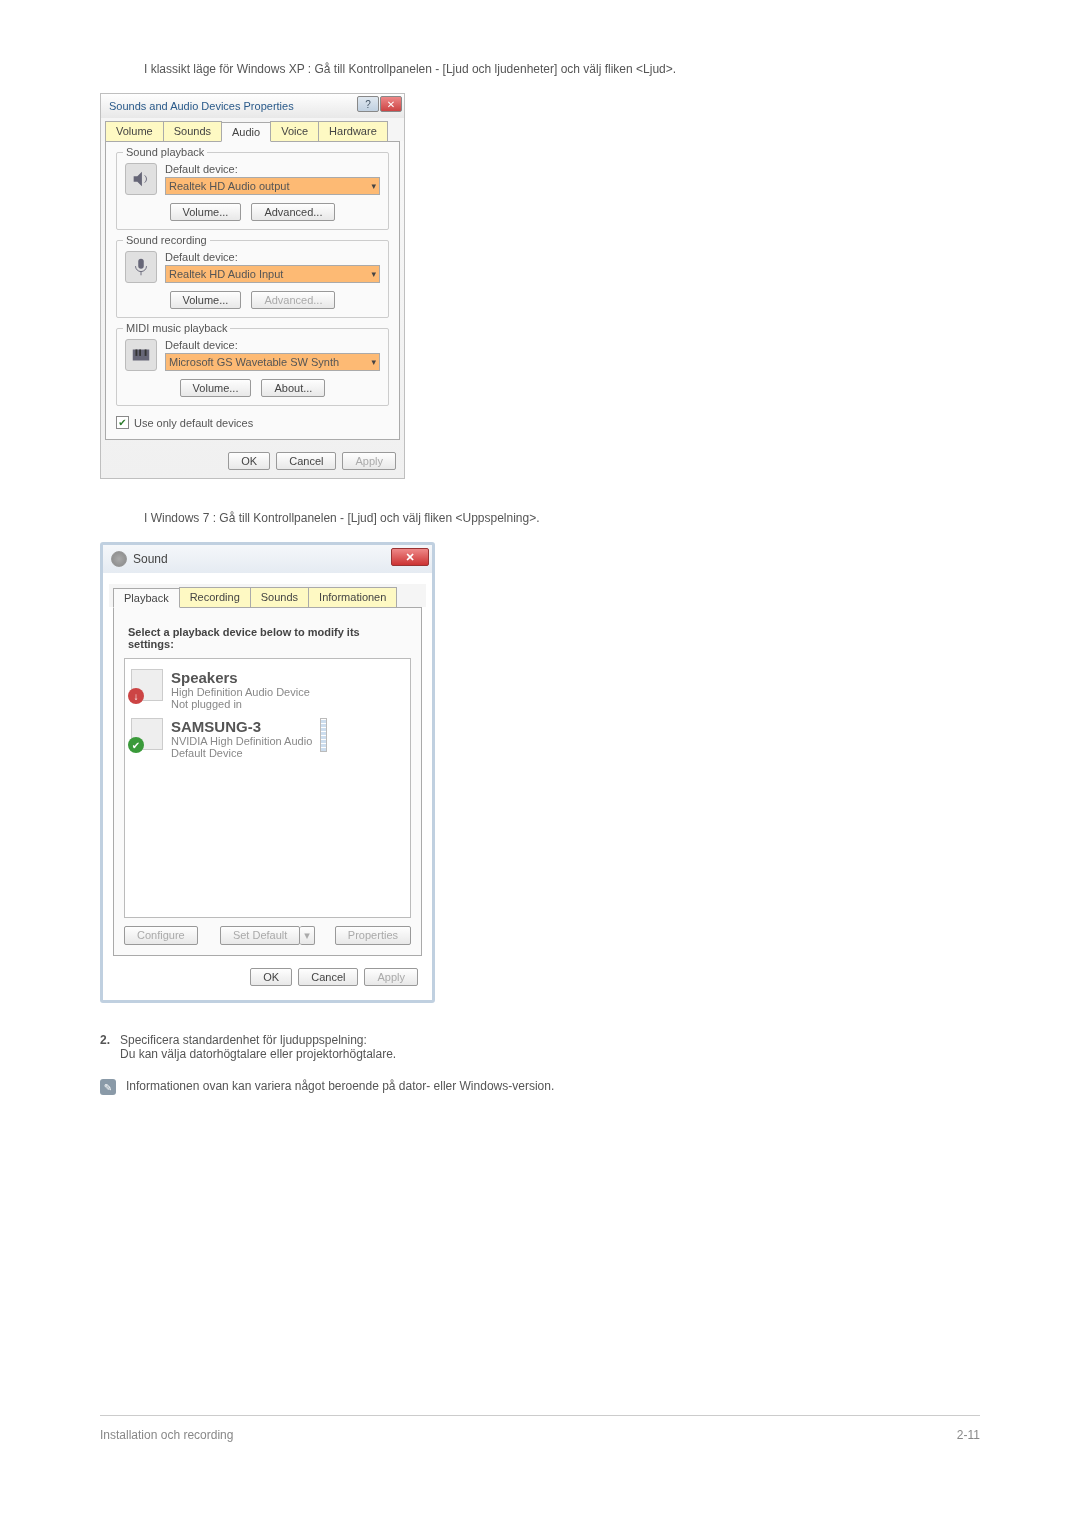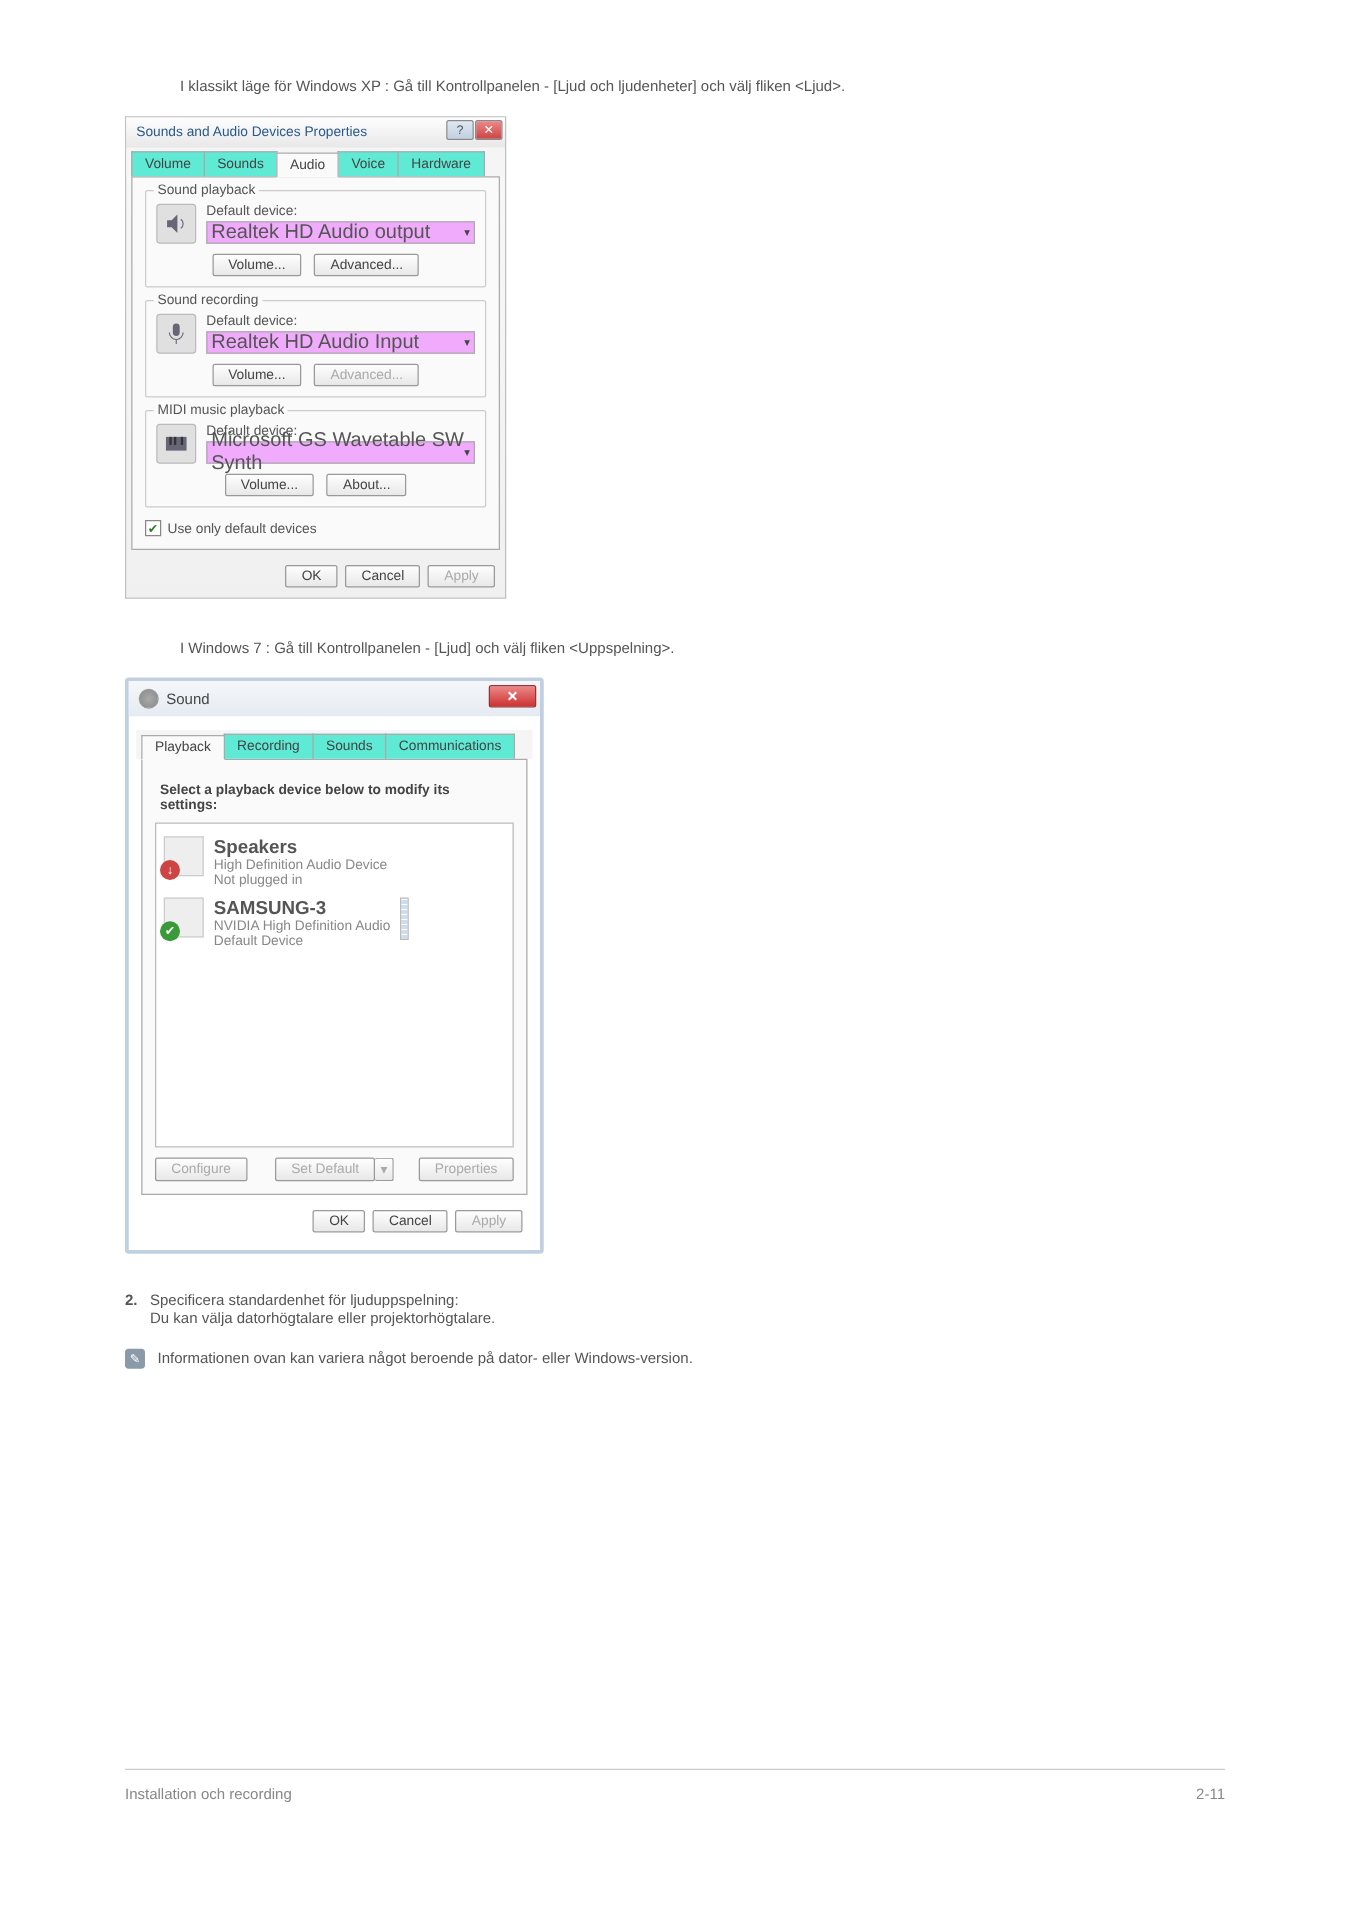--- a/index.html
+++ b/index.html
@@ -43,21 +43,21 @@
     justify-content: center;
   }
   .help-btn { background: linear-gradient(#e0e8f0,#c0d0e0); color:#456; }
   .close-btn { background: linear-gradient(#e88,#c44); color:#fff; }
   .tab-row { display: flex; background:#f5f5f5; padding-top:3px; padding-left:4px; }
   .tab {
     padding: 3px 10px;
     font-size: 11px;
     border: 1px solid #aaa;
     border-bottom: none;
-    background: #5eead4;
+    background: #fef9c3;
     margin-right: -1px;
     color:#444;
   }
   .tab.active {
     background: #fafafa;
     border-bottom: 1px solid #fafafa;
     position: relative;
     top: 1px;
   }
   .tab-body {
@@ -90,22 +90,22 @@
     border: 1px solid #bbb;
     border-radius: 3px;
     display:flex; align-items:center; justify-content:center;
   }
   .device-col { flex: 1; }
   .label { font-size: 11px; margin-bottom: 2px; }
   .select {
     width: 100%;
     height: 18px;
     border: 1px solid #aaa;
-    background: #f0abfc;
-    font-size: 16px;
+    background: #fdba74;
+    font-size: 11px;
     padding: 1px 3px;
     display: flex;
     align-items: center;
     justify-content: space-between;
   }
   .select::after { content: "▾"; font-size: 9px; color:#444; }
   .btn-row { display: flex; justify-content: center; gap: 10px; margin-top: 8px; }
   .btn {
     font-size: 11px;
     padding: 2px 12px;
@@ -318,21 +318,21 @@
   <div class="w7-title">
     <div class="w7-title-icon"></div>
     <span>Sound</span>
     <div class="w7-close">✕</div>
   </div>
   <div class="w7-body">
     <div class="tab-row">
       <div class="tab active">Playback</div>
       <div class="tab">Recording</div>
       <div class="tab">Sounds</div>
-      <div class="tab">Communications</div>
+      <div class="tab">Informationen</div>
     </div>
     <div class="tab-body" style="min-height:330px;">
       <div class="w7-instruction">Select a playback device below to modify its settings:</div>
       <div class="device-list">
         <div class="device-item">
           <div class="device-icon">
             <div class="badge down">↓</div>
           </div>
           <div class="device-text">
             <div class="name">Speakers</div>

